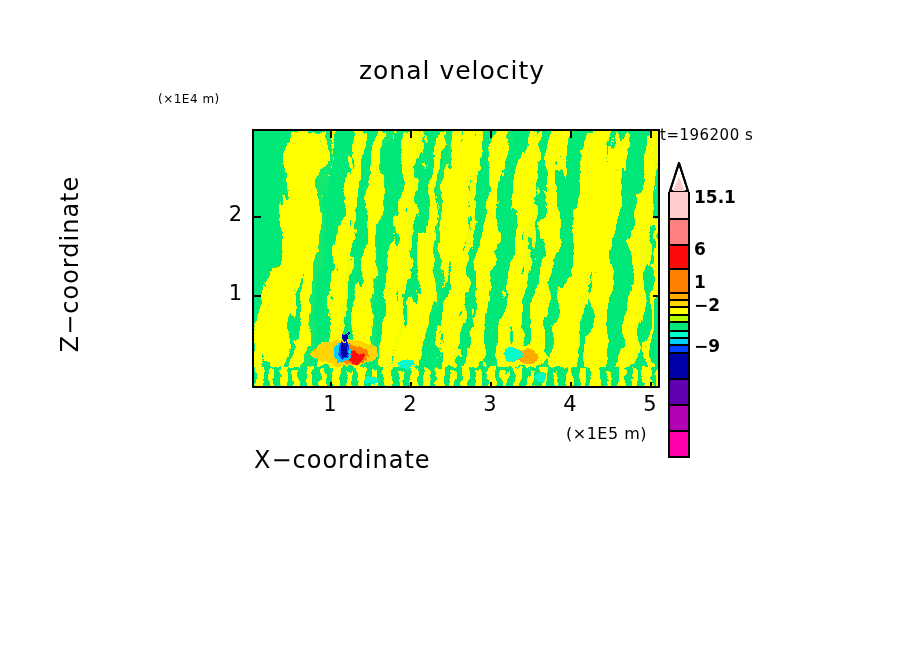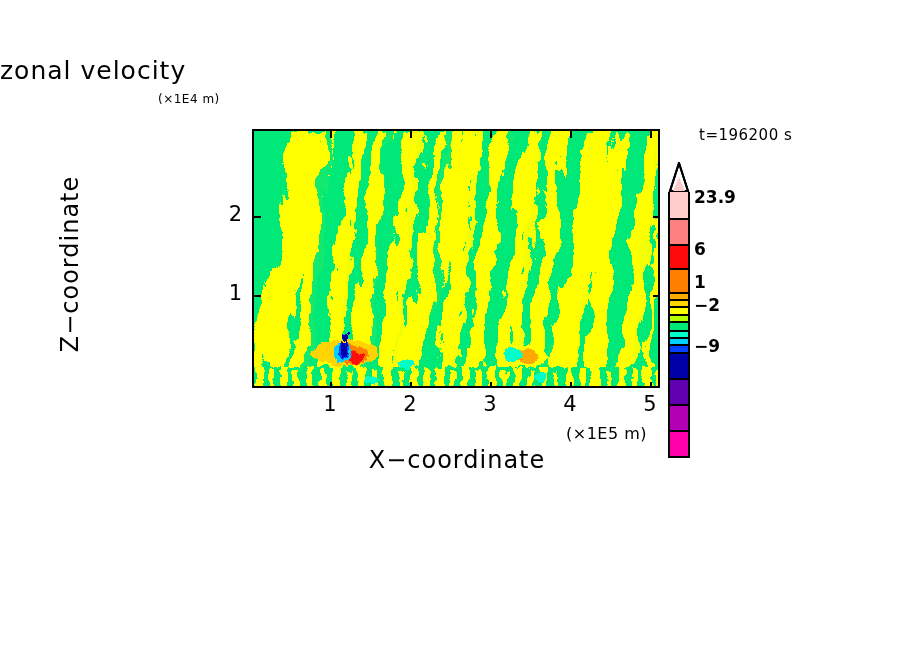--- a/index.html
+++ b/index.html
@@ -5,35 +5,35 @@
   html,body{margin:0;padding:0;}
   body{
     width:904px;height:654px;background:#ffffff;
     font-family:"DejaVu Sans", sans-serif;
     position:relative;overflow:hidden;
     -webkit-font-smoothing:none;
   }
   .fig{position:absolute;left:0;top:0;width:904px;height:654px;}
 
   .title{
-    position:absolute;left:0;top:56px;width:904px;
+    position:absolute;left:0;top:56px;width:904px;text-align:center;
     font-size:25px;letter-spacing:1px;color:#000;font-weight:400;
   }
 
   .zunits{
     position:absolute;left:158px;top:92px;
     font-size:12px;color:#000;letter-spacing:0.5px;
   }
   .xunits{
     position:absolute;left:566px;top:424px;
     font-size:16px;color:#000;letter-spacing:0.5px;
   }
 
   .xlabel{
-    position:absolute;left:254px;top:446px;width:406px;text-align:center;
+    position:absolute;left:254px;top:446px;width:406px;
     font-size:24px;color:#000;letter-spacing:1px;
   }
   .ylabel{
     position:absolute;left:-60px;top:250px;width:260px;text-align:center;
     font-size:24px;color:#000;letter-spacing:1px;
     transform:rotate(-90deg);transform-origin:50% 50%;
   }
 
   
   .plotwrap{
@@ -41,21 +41,21 @@
   }
   .plot{
     position:absolute;inset:0;overflow:hidden;
     border:2px solid #000;box-sizing:content-box;
     margin:-2px 0 0 -2px;
   }
   .plotsvg{position:absolute;left:0;top:0;}
 
   .tlabel{
     position:absolute;left:660px;top:126px;
-    font-size:15px;color:#000;letter-spacing:0.5px;white-space:nowrap;margin-left:39px;
+    font-size:15px;color:#000;letter-spacing:0.5px;white-space:nowrap;
   }
 
   
   .tick{position:absolute;background:#000;}
   .xtk{width:2px;height:7px;top:131px;}
   .xtk.inner{top:382px;height:6px;}
   .ytk{height:2px;width:7px;left:254px;}
   .ytk.inner{left:653px;width:6px;}
 
   .xticklab{
@@ -265,19 +265,19 @@
     <div class="cbband" style="height:9px;background:#00e878;border-top:2px solid #000;"></div>
     <div class="cbband" style="height:7px;background:#00ffc8;border-top:2px solid #000;"></div>
     <div class="cbband" style="height:7px;background:#00d0ff;border-top:2px solid #000;"></div>
     <div class="cbband" style="height:8px;background:#0044ff;border-top:2px solid #000;"></div>
     <div class="cbband" style="height:26px;background:#0000a8;border-top:2px solid #000;"></div>
     <div class="cbband" style="height:26px;background:#6000b0;border-top:2px solid #000;"></div>
     <div class="cbband" style="height:26px;background:#b400b4;border-top:2px solid #000;"></div>
     <div class="cbband" style="height:28px;background:#ff00aa;border-top:2px solid #000;border-bottom:2px solid #000;"></div>
   </div>
 
-  <div class="cblab" style="top:187px;">23.9</div>
+  <div class="cblab" style="top:187px;">15.1</div>
   <div class="cblab" style="top:239px;">6</div>
   <div class="cblab" style="top:272px;">1</div>
   <div class="cblab" style="top:295px;">−2</div>
   <div class="cblab" style="top:336px;">−9</div>
 
 </div>
 
 </body></html>

